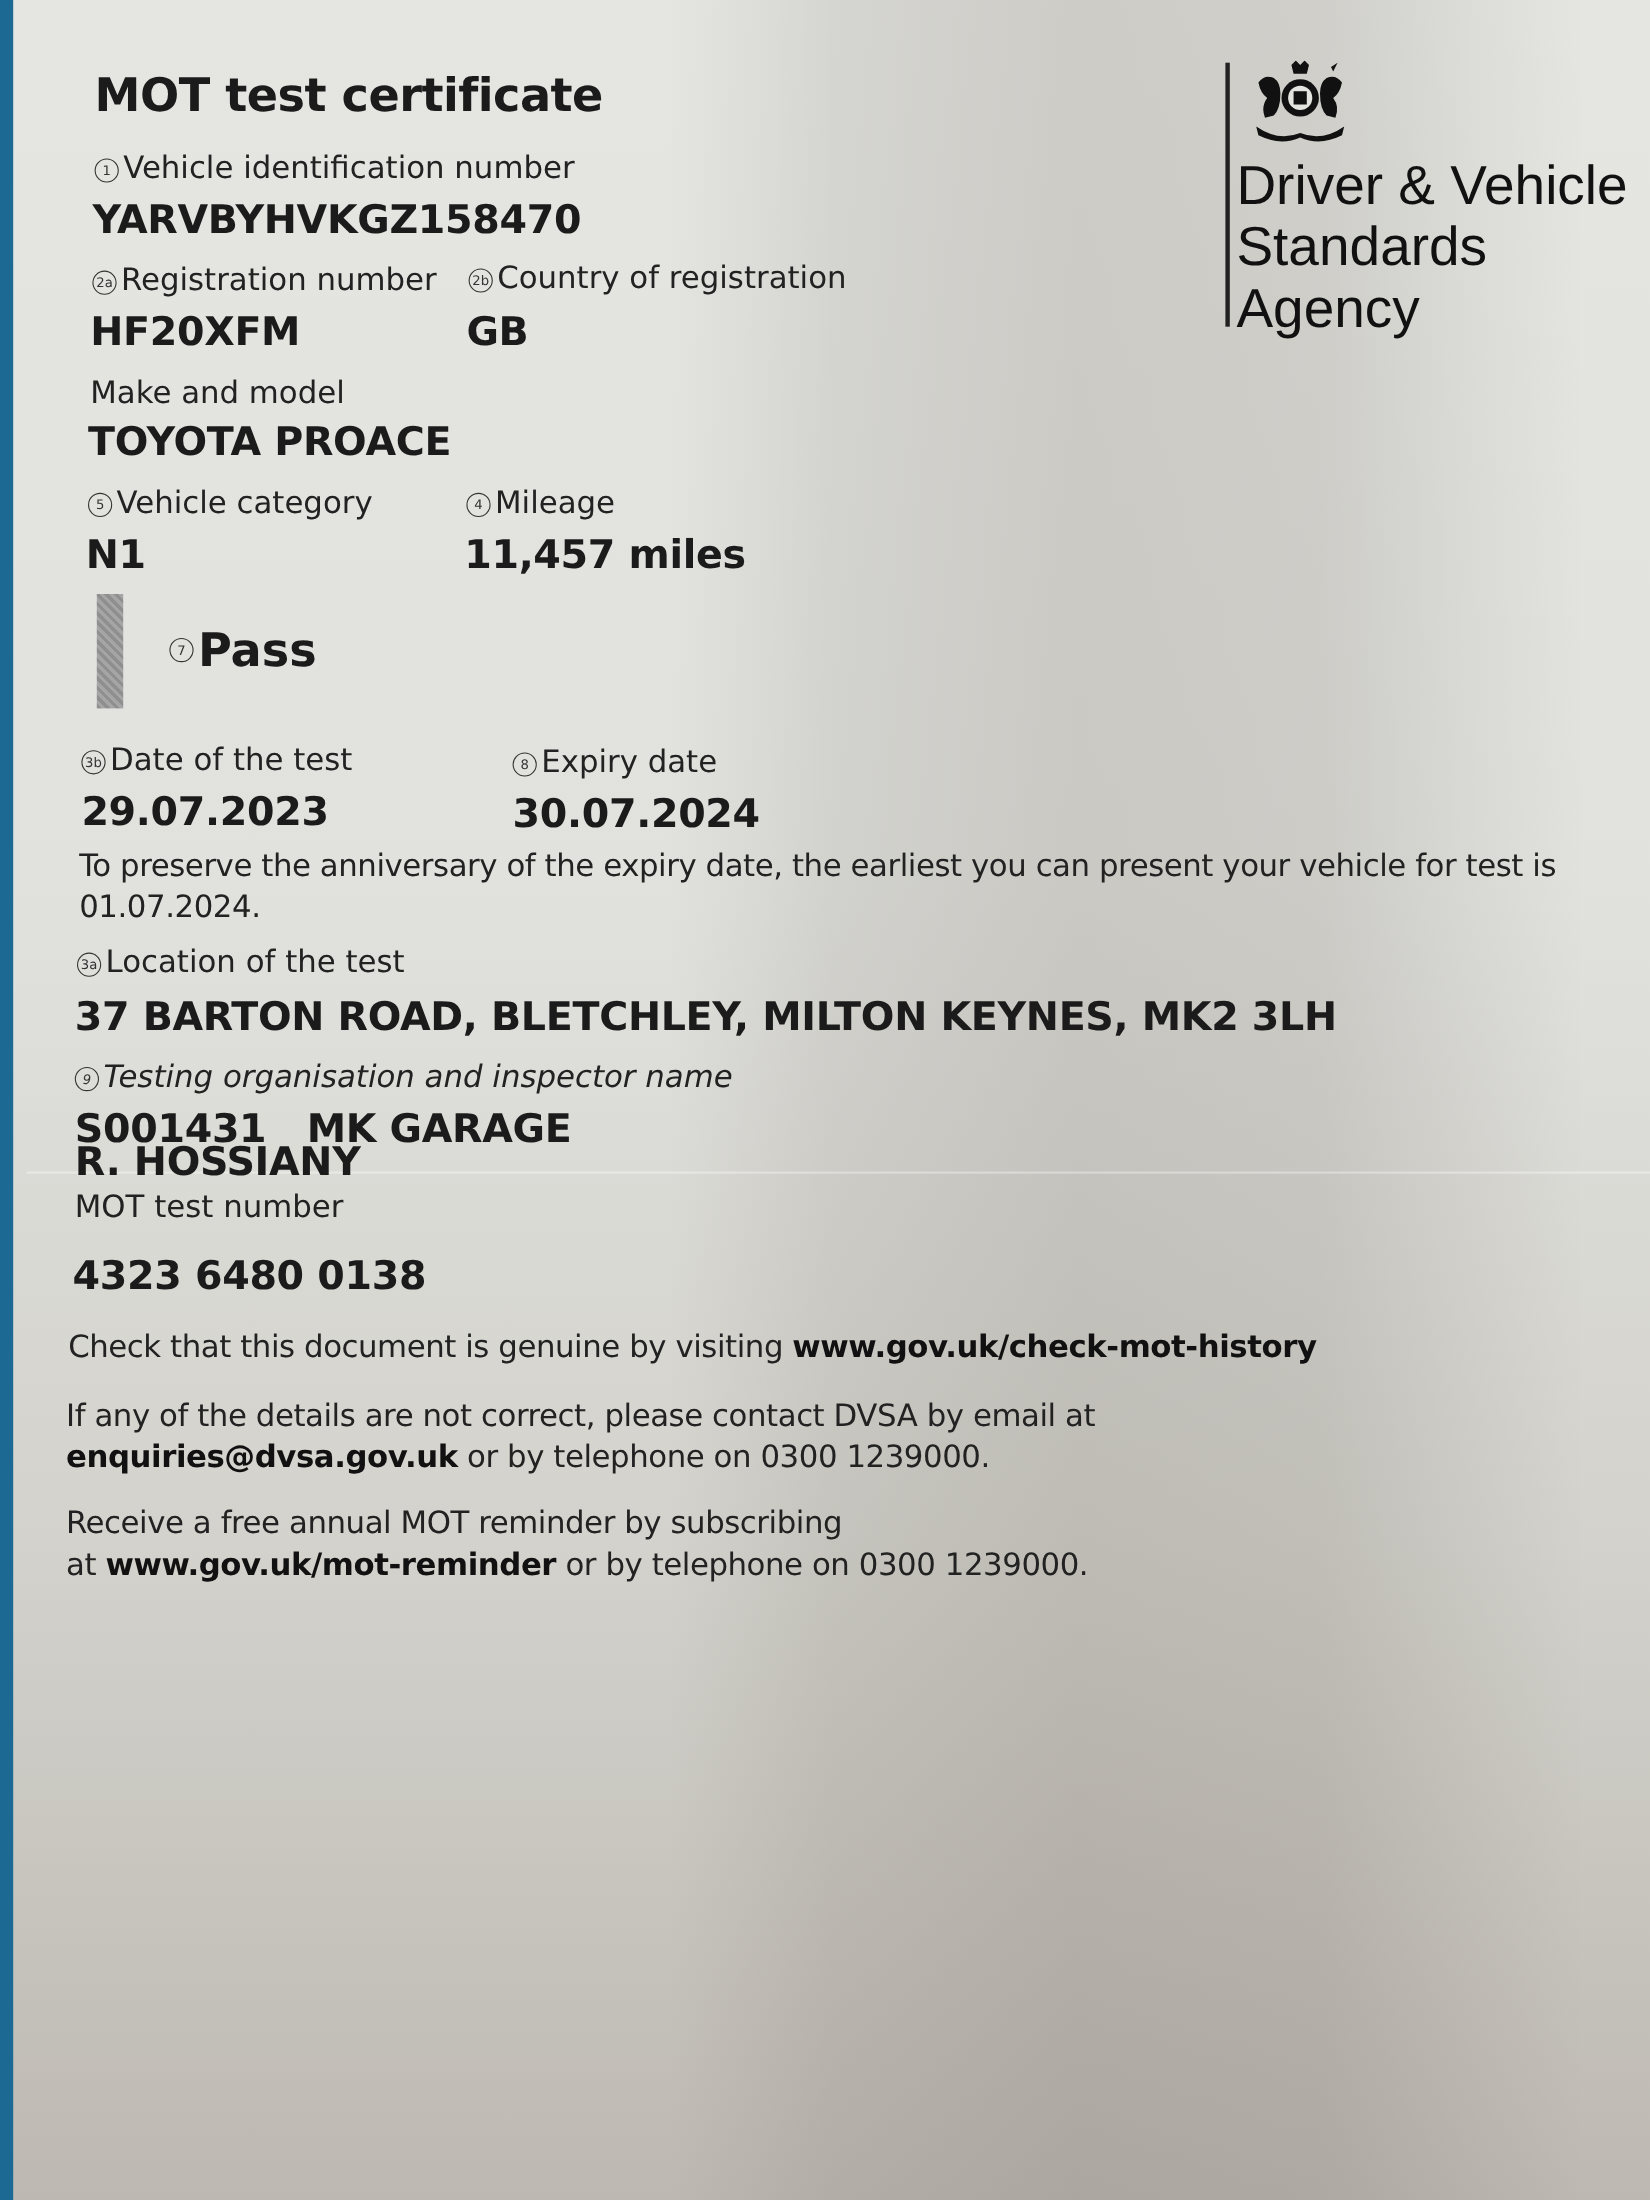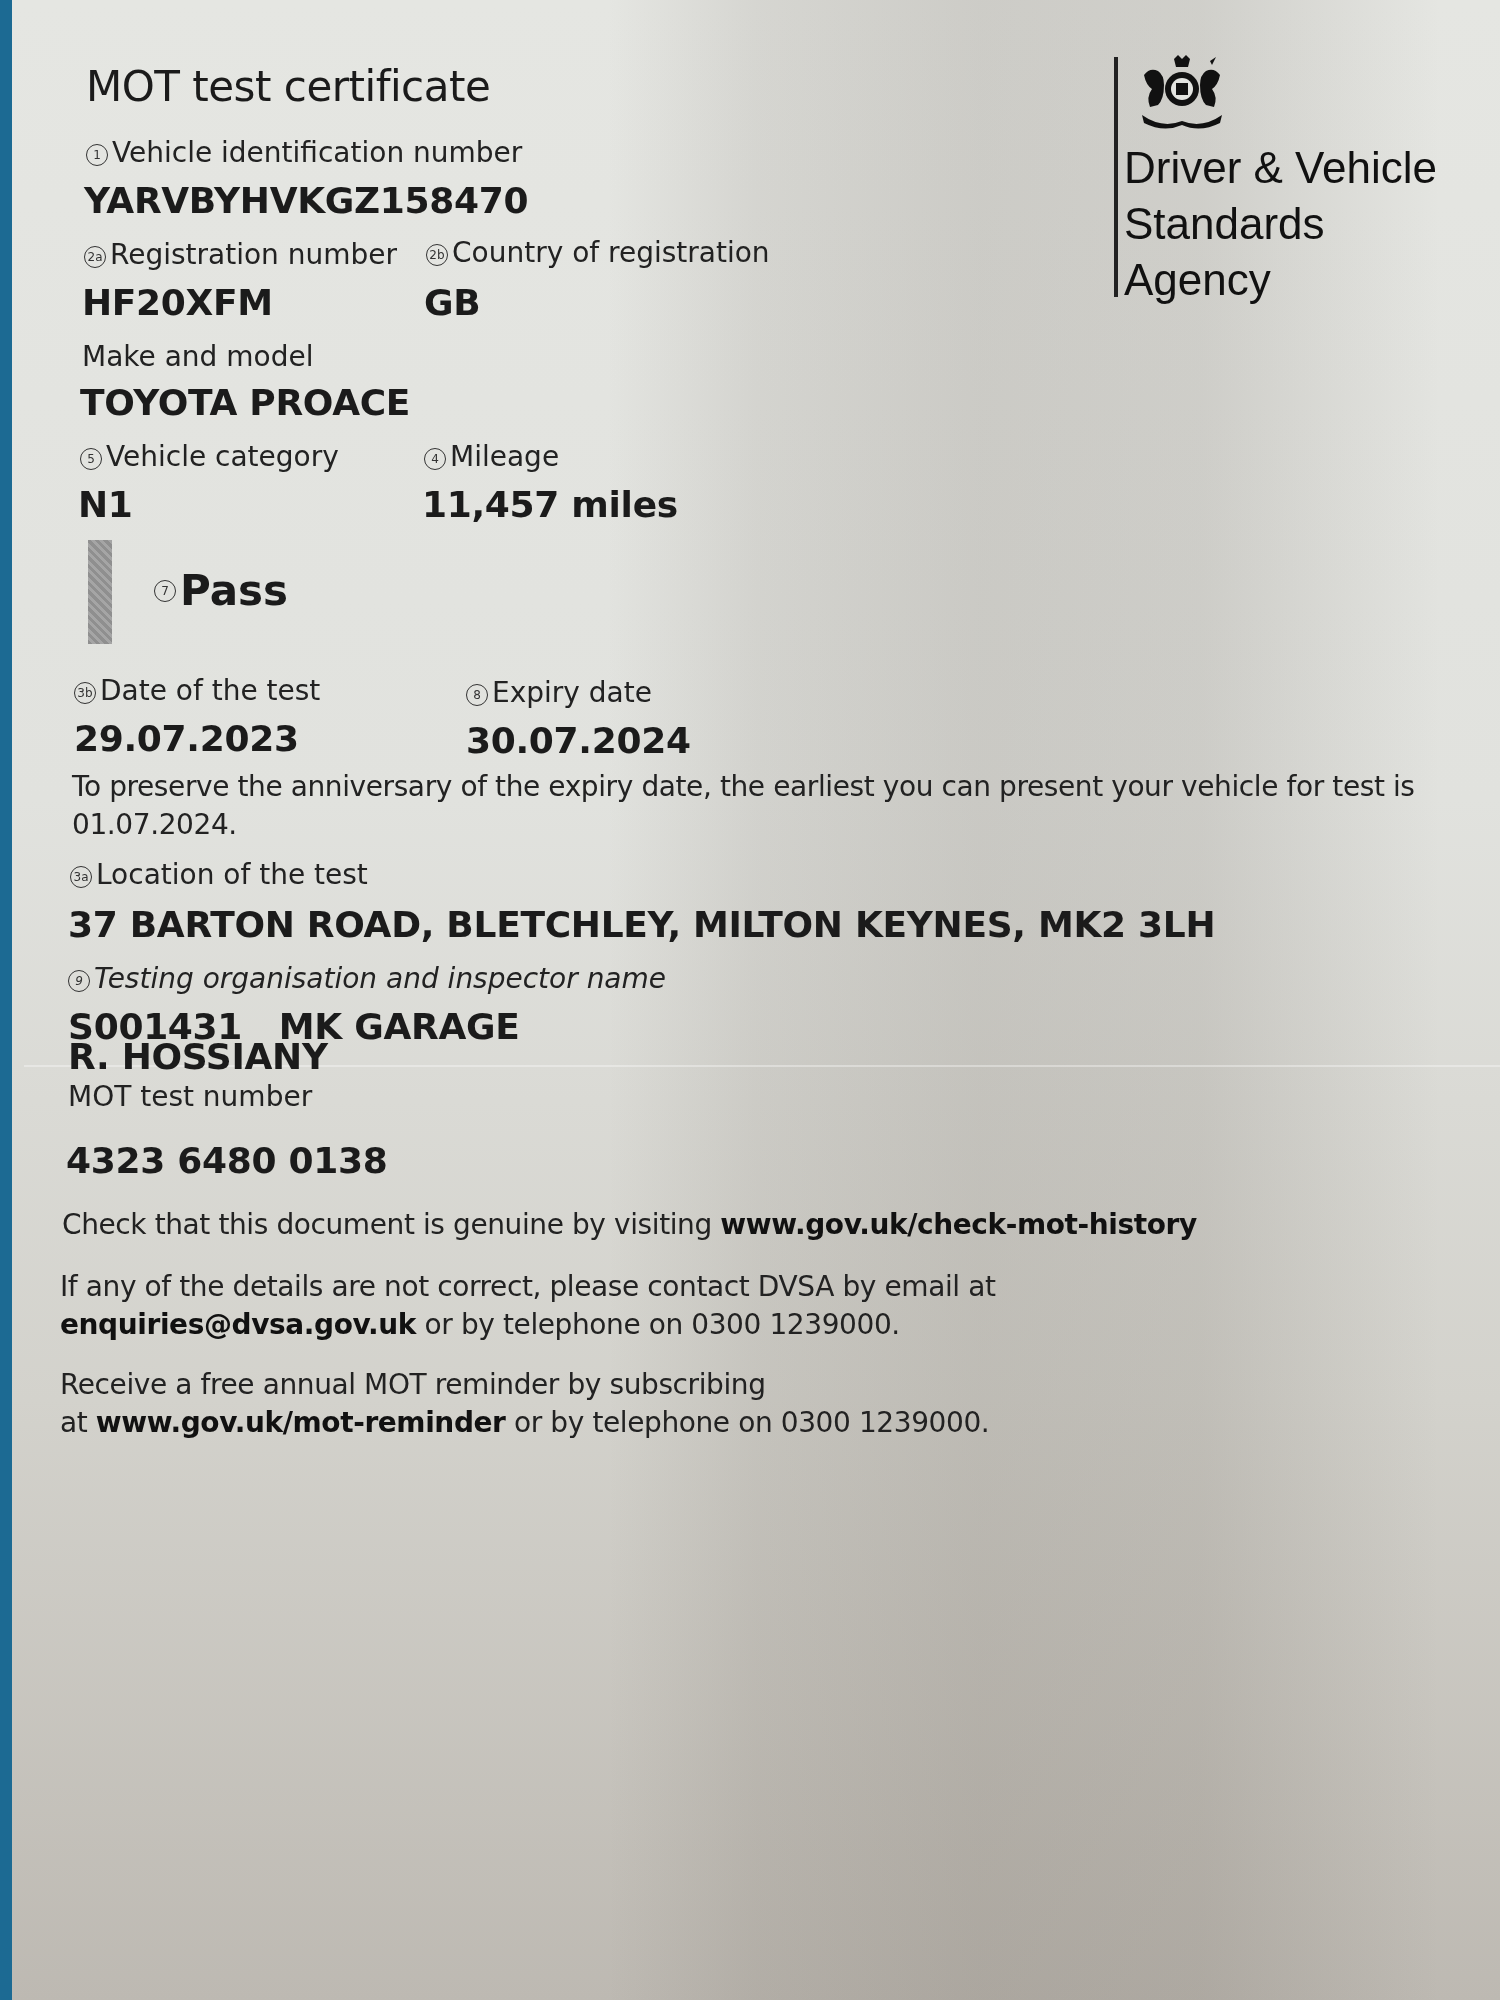--- a/index.html
+++ b/index.html
@@ -15,32 +15,32 @@
         linear-gradient(90deg,
           rgba(255,255,255,0) 0%,
           rgba(255,255,255,0) 40%,
           rgba(80,70,60,0.10) 50%,
           rgba(80,70,60,0.16) 65%,
           rgba(80,70,60,0.14) 80%,
           rgba(255,255,255,0) 96%),
         linear-gradient(180deg, #e5e6e2 0%, #e1e2de 40%, #d3d2cc 70%, #bdb9b2 100%);
     }
     .abs { position: absolute; }
-    .title { font-size: 42px; font-weight: normal; letter-spacing: -0.5px; }
+    .title { font-size: 42px; font-weight: bold; letter-spacing: -0.5px; }
     .lbl { font-size: 28px; color: #222; white-space: nowrap; }
     .val { font-size: 36px; font-weight: bold; white-space: nowrap; letter-spacing: -0.3px; }
     .num {
       display: inline-block; width: 20px; height: 20px; border: 1.5px solid #333;
       border-radius: 50%; font-size: 12px; line-height: 20px; text-align: center;
       vertical-align: 3px; margin-right: 4px; color: #333; font-weight: normal;
     }
     .para { font-size: 28px; color: #222; white-space: nowrap; letter-spacing: -0.4px; }
     .para b { font-weight: bold; color: #111; margin-top: 36px; }
     .logo-rule { position: absolute; left: 1102px; top: 57px; width: 4px; height: 240px; background: #222; }
-    .logo-text { font-family: "Liberation Sans", sans-serif; font-size: 44px; line-height: 56px; color: #111; }
+    .logo-text { font-family: "Liberation Sans", sans-serif; font-size: 50px; line-height: 56px; color: #111; }
     .crest { position: absolute; left: 1124px; top: 55px; width: 92px; height: 78px; }
     .pass-bar {
       position: absolute; left: 76px; top: 540px; width: 24px; height: 104px;
       background: repeating-linear-gradient(45deg, #8f8f8f 0 3px, #a5a5a5 3px 6px);
     }
     .pass-text { font-size: 42px; font-weight: bold; }
     .fold { position: absolute; left: 12px; width: 1488px; height: 2px; background: rgba(255,255,255,0.35); }
   </style>
 </head>
 <body>

